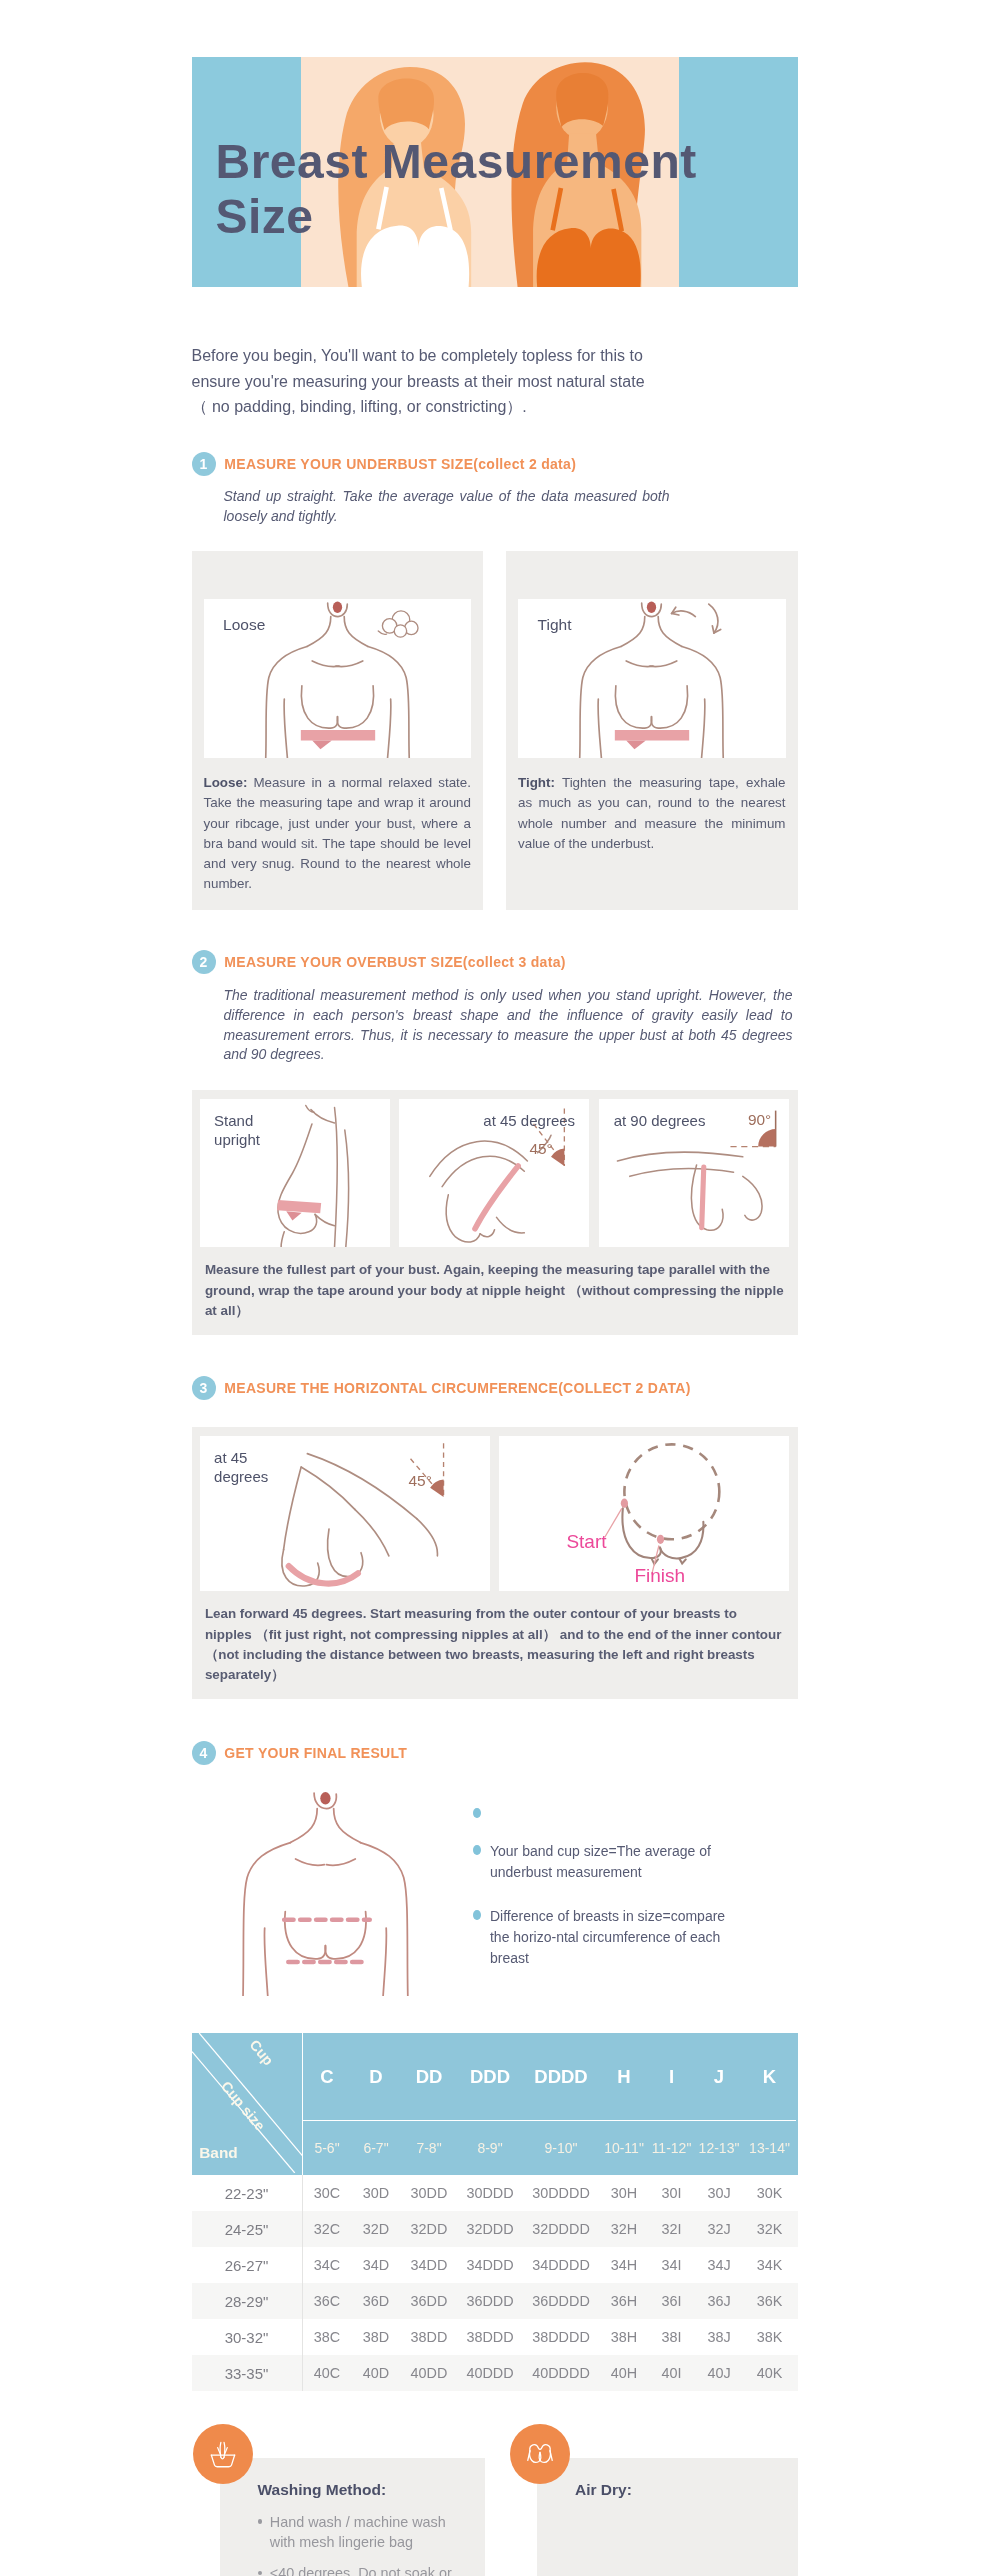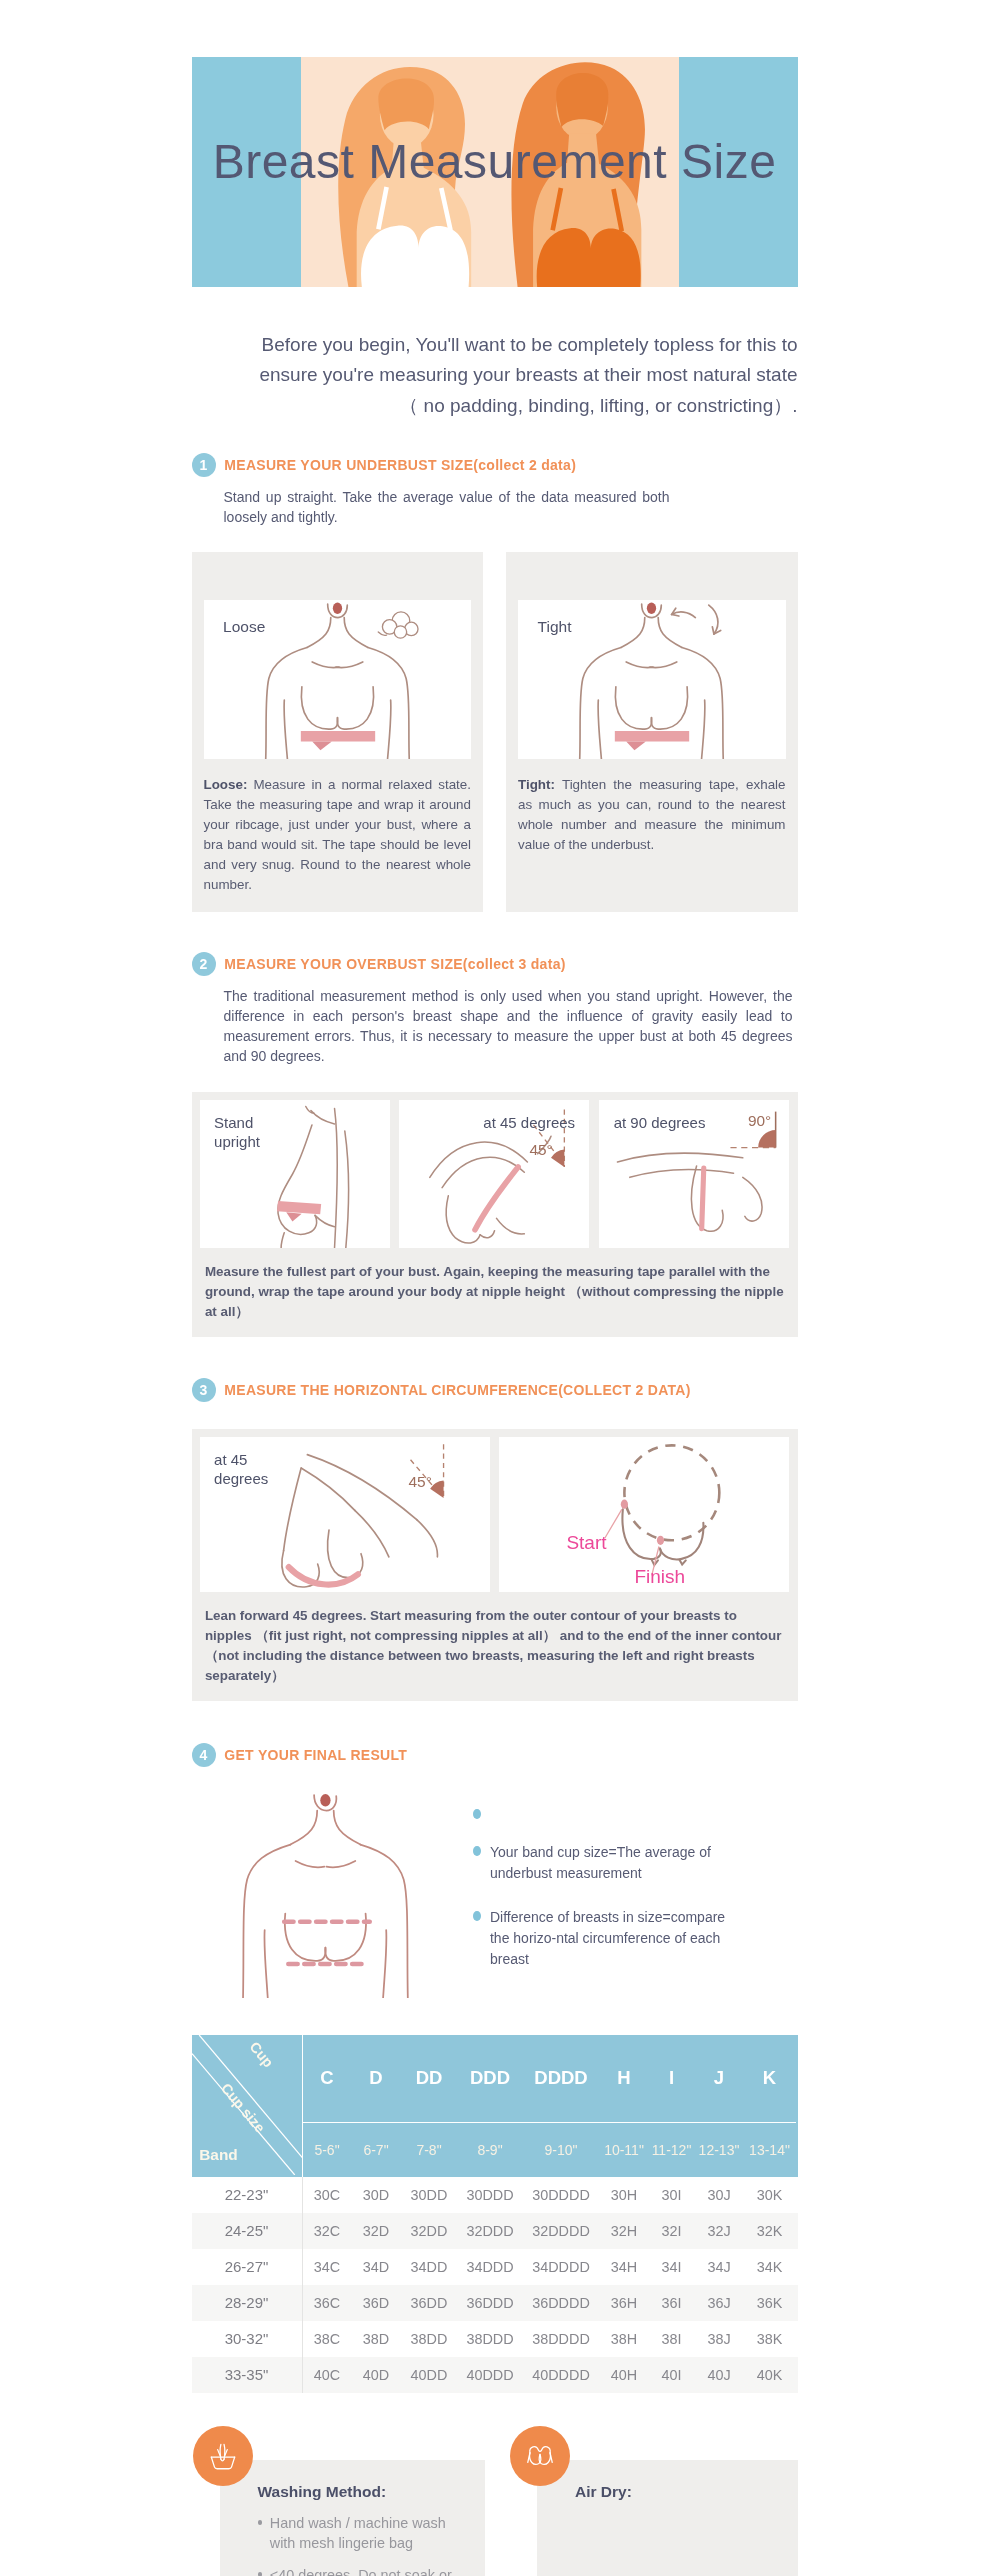--- a/index.html
+++ b/index.html
@@ -9,33 +9,33 @@
     --line-brown:#ae8d81; --angle-brown:#9e6e5c;
   }
   html,body{margin:0;padding:0;}
   body{width:989px;min-height:2658px;background:#ffffff;
        font-family:"Liberation Sans",sans-serif;color:var(--text-dark);}
   .page{width:606px;margin:0 auto;padding-top:57px;padding-bottom:18.5px;}
 
   
   .banner{position:relative;height:230px;background:var(--banner-blue);}
   .banner-photo{position:absolute;left:109px;top:0;width:378px;height:230px;overflow:hidden;}
-  .banner-title{position:absolute;left:0;right:0;top:77px;text-align:center;
-    font-size:48px;font-weight:400;letter-spacing:0.5px;color:#545873;}
-
-  
-  .intro{margin-top:43px;text-align:right;font-size:19px;line-height:1.6;color:var(--text-dark);}
+  .banner-title{position:absolute;left:0;right:0;top:77px;text-align:left;
+    font-size:48px;font-weight:700;letter-spacing:0.5px;color:#545873;padding-left:24px;}
+
+  
+  .intro{margin-top:56px;text-align:left;font-size:16px;line-height:1.6;color:var(--text-dark);}
 
   
   .sec-head{display:flex;align-items:center;gap:8.8px;}
   .num-badge{flex:0 0 24px;width:24px;height:24px;border-radius:50%;background:var(--badge-blue);
     color:#ffffff;font-size:14px;font-weight:bold;line-height:24px;text-align:center;}
   .sec-title{font-size:14px;font-weight:bold;letter-spacing:0.3px;color:var(--accent-orange);}
 
-  .sec-body{margin:11.3px 0 0 32px;font-size:14px;line-height:1.42;text-align:justify;color:var(--text-dark);}
+  .sec-body{margin:11.3px 0 0 32px;font-size:14px;line-height:1.42;text-align:justify;color:var(--text-dark);font-style:italic;}
   .w860{width:446px;} .w1100{width:569px;}
 
   
   .cards-row{margin-top:24px;display:flex;gap:23px;}
   .card{width:292px;box-sizing:border-box;background:var(--card-gray);padding:12px 12px 16.5px;}
   .art{position:relative;background:#ffffff;height:159px;overflow:hidden;margin-top:36px;}
   .art svg{position:absolute;inset:0;}
   .art-label{position:absolute;top:17.5px;left:19.6px;font-size:15.5px;color:#4e5269;}
   .caption{margin-top:15.5px;font-size:13.4px;line-height:1.5;text-align:justify;color:#585c72;}
   .caption b{color:#4e5269;}

